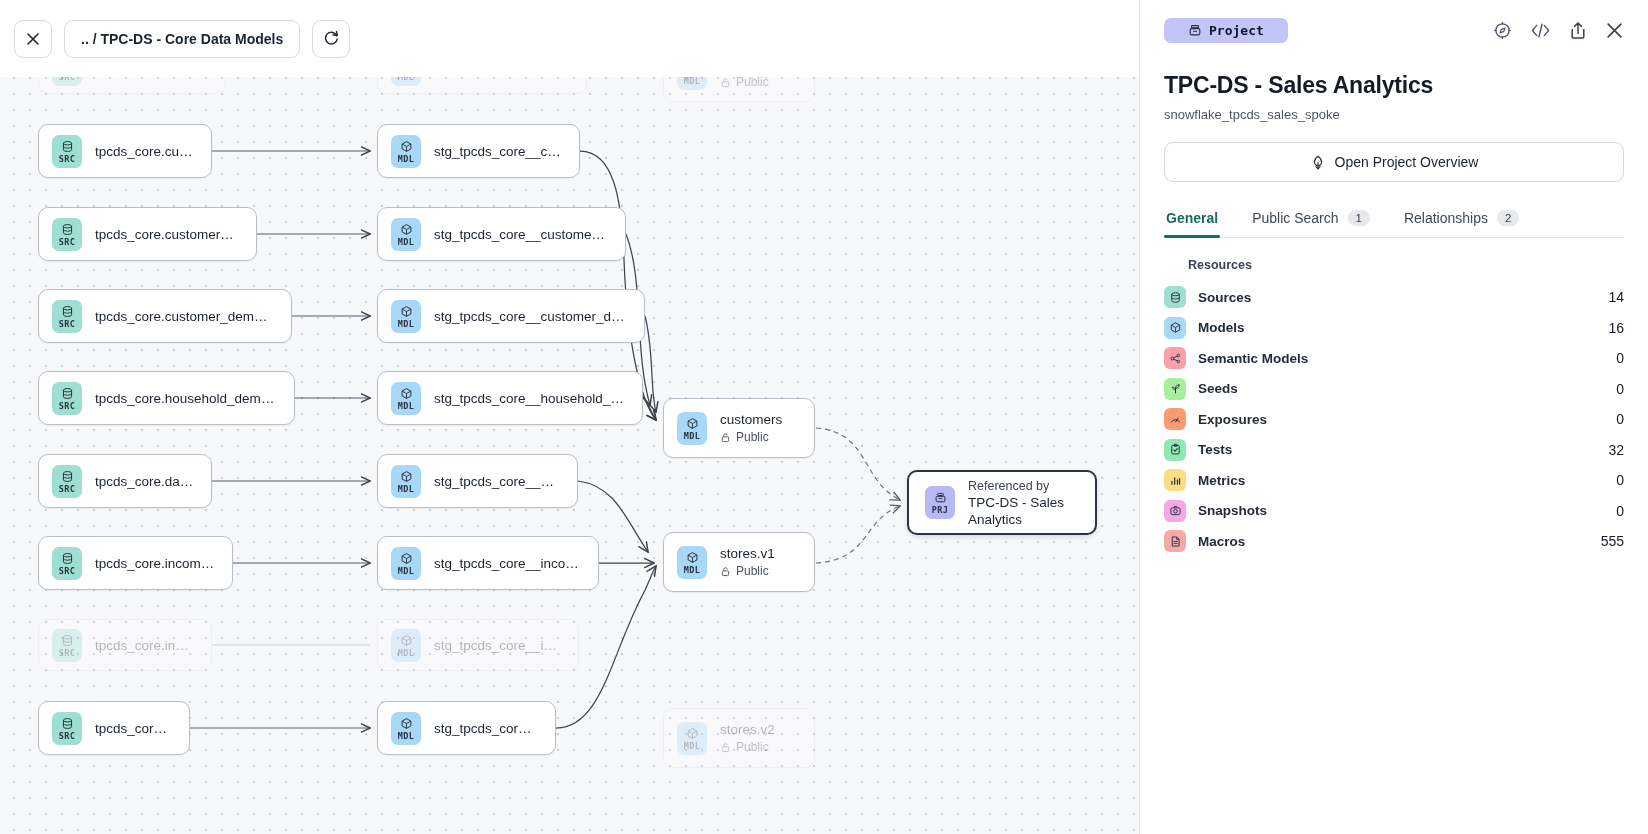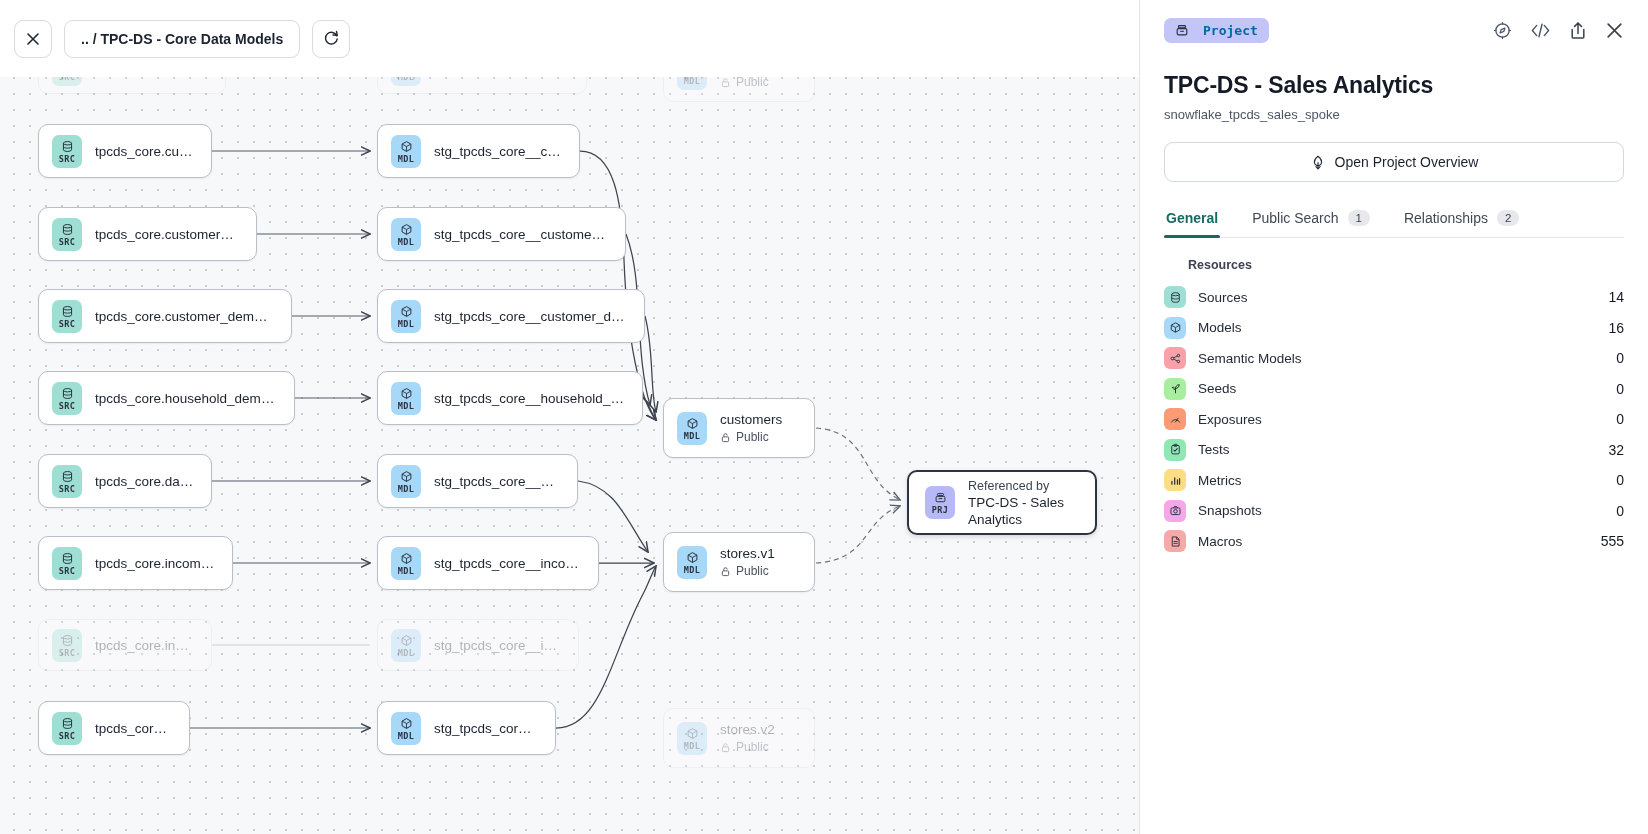--- a/index.html
+++ b/index.html
@@ -105,23 +105,23 @@
     display: flex; align-items: center; gap: 5px;
     font-size: 12px; color: #4a5260; margin-top: 3px;
   }
   .node-cap { font-size: 12.5px; color: #3c4352; line-height: 16px; }
   .node-title2 { font-size: 13.5px; color: #1b2330; line-height: 17px; }
 
   
   .panel { width: 508px; height: 834px; background: #fff; padding: 14px 24px 0 24px; position: relative; }
   .panel-top { display: flex; align-items: center; justify-content: space-between; height: 32px; }
   .pill {
-    display: inline-flex; align-items: center; gap: 14px;
-    background: #c3c4f7; color: #0369a1; border-radius: 7px;
-    padding: 5px 11px; font-size: 13px; font-weight: 600;
+    display: inline-flex; align-items: center; gap: 7px;
+    background: #c3c4f7; color: #0f172a; border-radius: 7px;
+    padding: 5px 24px; font-size: 13px; font-weight: 600;
     font-family: "DejaVu Sans Mono", monospace;
   }
   .panel-actions { display: flex; align-items: center; gap: 18px; color: #4c5565; }
   .panel-actions .act { cursor: pointer; display: flex; align-items: center; }
   .panel-title { font-size: 23px; font-weight: 700; color: #141a26; margin-top: 26px; letter-spacing: -.2px; }
   .panel-sub { font-size: 13px; color: #4d5564; margin-top: 8px; }
   .overview-btn {
     margin-top: 20px; height: 40px; width: 100%;
     border: 1px solid #d3d7de; border-radius: 9px; background: #fff;
     display: flex; align-items: center; justify-content: center; gap: 9px;
@@ -145,21 +145,21 @@
 
   .section-label { font-size: 12.5px; font-weight: 700; color: #3c4352; margin-top: 20px; margin-left: 24px; }
   .res-list { margin-top: 10px; }
   .res-row {
     display: flex; align-items: center; height: 30.5px; cursor: pointer;
   }
   .res-icon {
     width: 22px; height: 22px; border-radius: 6px; flex: none;
     display: flex; align-items: center; justify-content: center; margin-right: 12px;
   }
-  .res-name { font-size: 13.5px; color: #242b38; flex: 1; }
+  .res-name { font-size: 13.5px; color: #242b38; flex: 1; font-weight: bold; }
   .res-val { font-size: 14px; color: #141a26; font-weight: 500; }
 </style>
 </head>
 <body>
 
 <div id="app">
 
   <div class="canvas-wrap">
 
     <svg class="edges">

